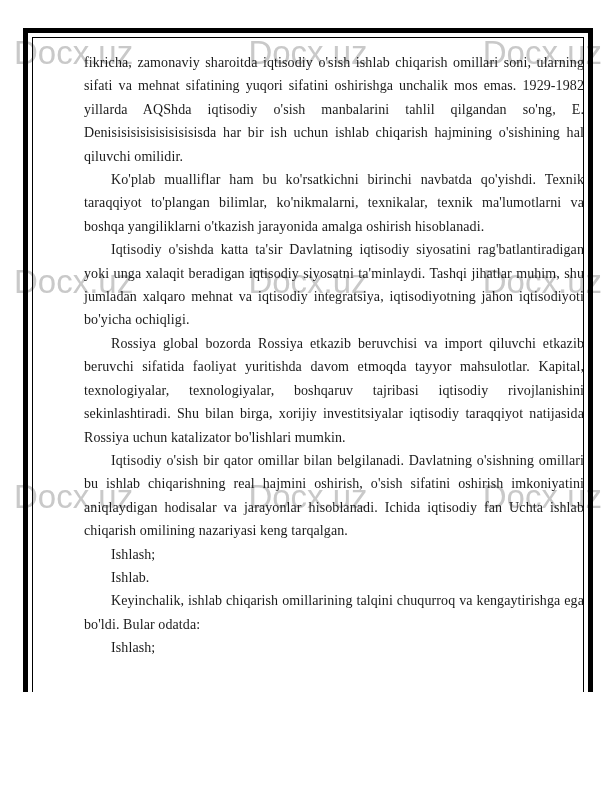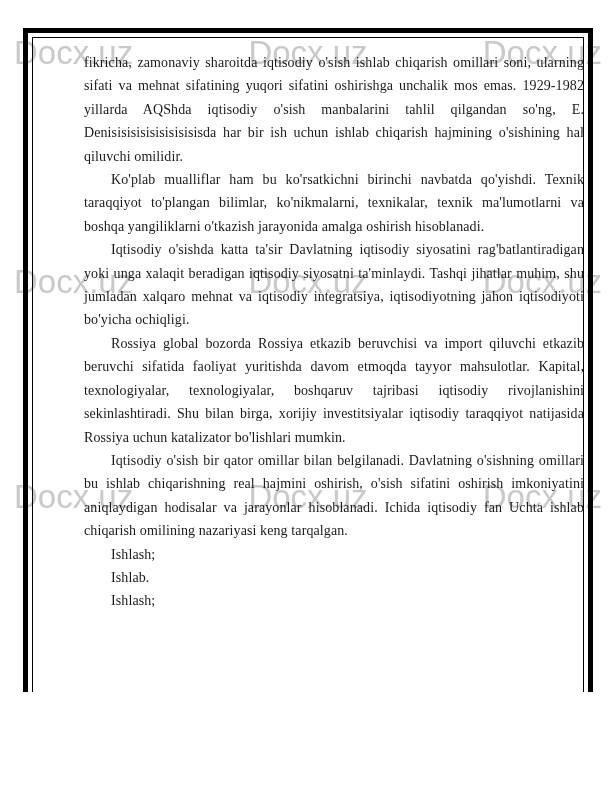--- a/index.html
+++ b/index.html
@@ -78,18 +78,19 @@
   </div>
 
   <div class="body-text">
     <p class="no-indent">fikricha, zamonaviy sharoitda iqtisodiy o'sish ishlab chiqarish omillari soni, ularning sifati va mehnat sifatining yuqori sifatini oshirishga unchalik mos emas. 1929-1982 yillarda AQShda iqtisodiy o'sish manbalarini tahlil qilgandan so'ng, E. Denisisisisisisisisisisda har bir ish uchun ishlab chiqarish hajmining o'sishining hal qiluvchi omilidir.</p>
     <p>Ko'plab mualliflar ham bu ko'rsatkichni birinchi navbatda qo'yishdi. Texnik taraqqiyot to'plangan bilimlar, ko'nikmalarni, texnikalar, texnik ma'lumotlarni va boshqa yangiliklarni o'tkazish jarayonida amalga oshirish hisoblanadi.</p>
     <p>Iqtisodiy o'sishda katta ta'sir Davlatning iqtisodiy siyosatini rag'batlantiradigan yoki unga xalaqit beradigan iqtisodiy siyosatni ta'minlaydi. Tashqi jihatlar muhim, shu jumladan xalqaro mehnat va iqtisodiy integratsiya, iqtisodiyotning jahon iqtisodiyoti bo'yicha ochiqligi.</p>
     <p>Rossiya global bozorda Rossiya etkazib beruvchisi va import qiluvchi etkazib beruvchi sifatida faoliyat yuritishda davom etmoqda tayyor mahsulotlar. Kapital, texnologiyalar, texnologiyalar, boshqaruv tajribasi iqtisodiy rivojlanishini sekinlashtiradi. Shu bilan birga, xorijiy investitsiyalar iqtisodiy taraqqiyot natijasida Rossiya uchun katalizator bo'lishlari mumkin.</p>
     <p>Iqtisodiy o'sish bir qator omillar bilan belgilanadi. Davlatning o'sishning omillari bu ishlab chiqarishning real hajmini oshirish, o'sish sifatini oshirish imkoniyatini aniqlaydigan hodisalar va jarayonlar hisoblanadi. Ichida iqtisodiy fan Uchta ishlab chiqarish omilining nazariyasi keng tarqalgan.</p>
     <p>Ishlash;</p>
     <p>Ishlab.</p>
+    <p>Keyinchalik, ishlab chiqarish omillarining talqini chuqurroq va kengaytirishga ega bo'ldi. Bular odatda:</p>
     <p>Ishlash;</p>
   </div>
 
   <div class="page-number">13</div>
 
 </div>
 
 </body></html>

